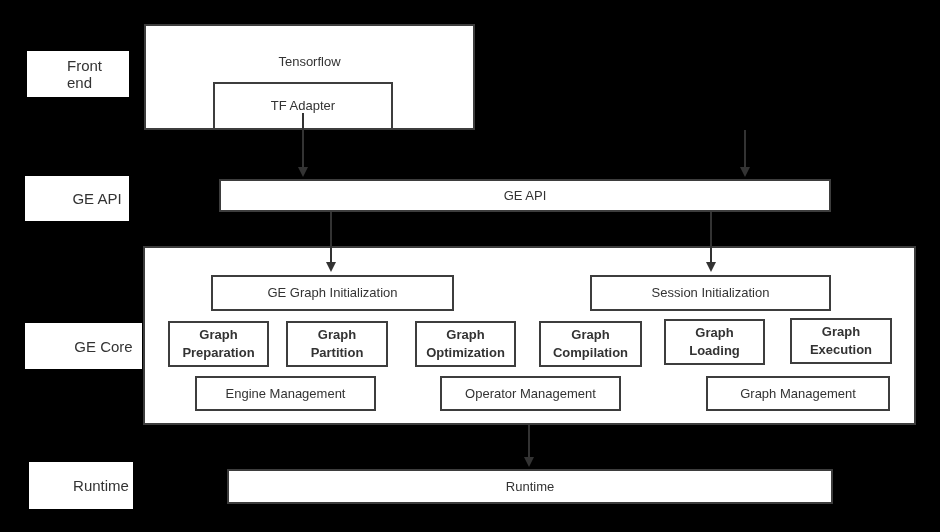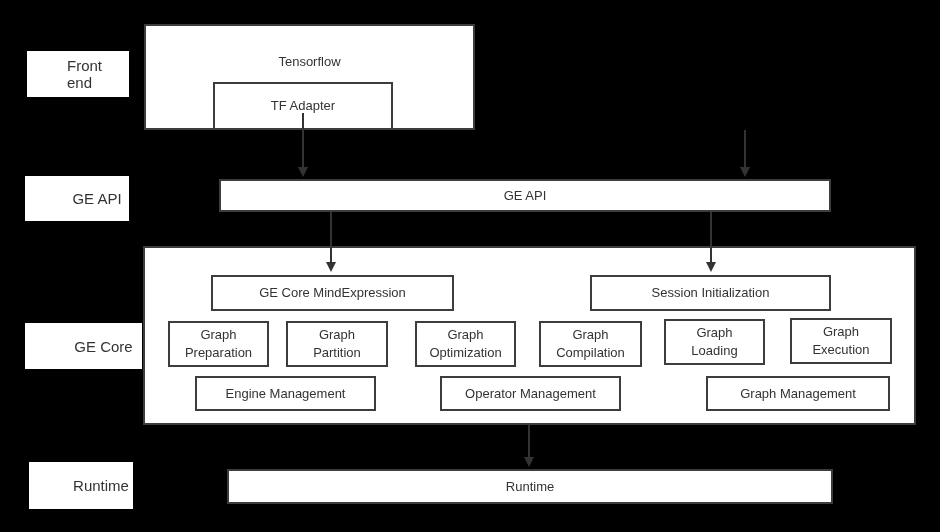--- a/index.html
+++ b/index.html
@@ -42,21 +42,21 @@
     position:absolute;
     background:var(--fill);
     border:2px solid var(--border);
     box-sizing:border-box;
     color:var(--text);
   }
   .tf-title{
     position:absolute;left:0;right:0;top:28px;
     text-align:center;font-size:13px;color:var(--text);
   }
-  .prewrap{white-space:pre-line;}
+  .prewrap{white-space:pre-line;font-weight:bold;}
   .arrow{
     position:absolute;
     width:10px;
     display:flex;flex-direction:column;align-items:center;
     box-sizing:border-box;
   }
   .arrow .shaft{width:2px;flex:1;background:var(--arrow);}
   .arrow .head{
     width:0;height:0;
     border-left:5px solid transparent;
@@ -76,21 +76,21 @@
 
   <div class="container-box" style="left:144px;top:24px;width:331px;height:106px;">
     <div class="tf-title">Tensorflow</div>
     <div class="box inner-box" style="left:67px;top:56px;width:180px;height:48px;">TF Adapter</div>
   </div>
 
 
   <div class="box" style="left:219px;top:179px;width:612px;height:33px;">GE API</div>
 
   <div class="container-box" style="left:143px;top:246px;width:773px;height:179px;">
-    <div class="box inner-box" style="left:66px;top:27px;width:243px;height:36px;">GE Core MindExpression</div>
+    <div class="box inner-box" style="left:66px;top:27px;width:243px;height:36px;">GE Graph Initialization</div>
     <div class="box inner-box" style="left:445px;top:27px;width:241px;height:36px;">Session Initialization</div>
 
     <div class="box inner-box prewrap" style="left:23px;top:73px;width:101px;height:46px;">Graph
 Preparation</div>
     <div class="box inner-box prewrap" style="left:141px;top:73px;width:102px;height:46px;">Graph
 Partition</div>
     <div class="box inner-box prewrap" style="left:270px;top:73px;width:101px;height:46px;">Graph
 Optimization</div>
     <div class="box inner-box prewrap" style="left:394px;top:73px;width:103px;height:46px;">Graph
 Compilation</div>

